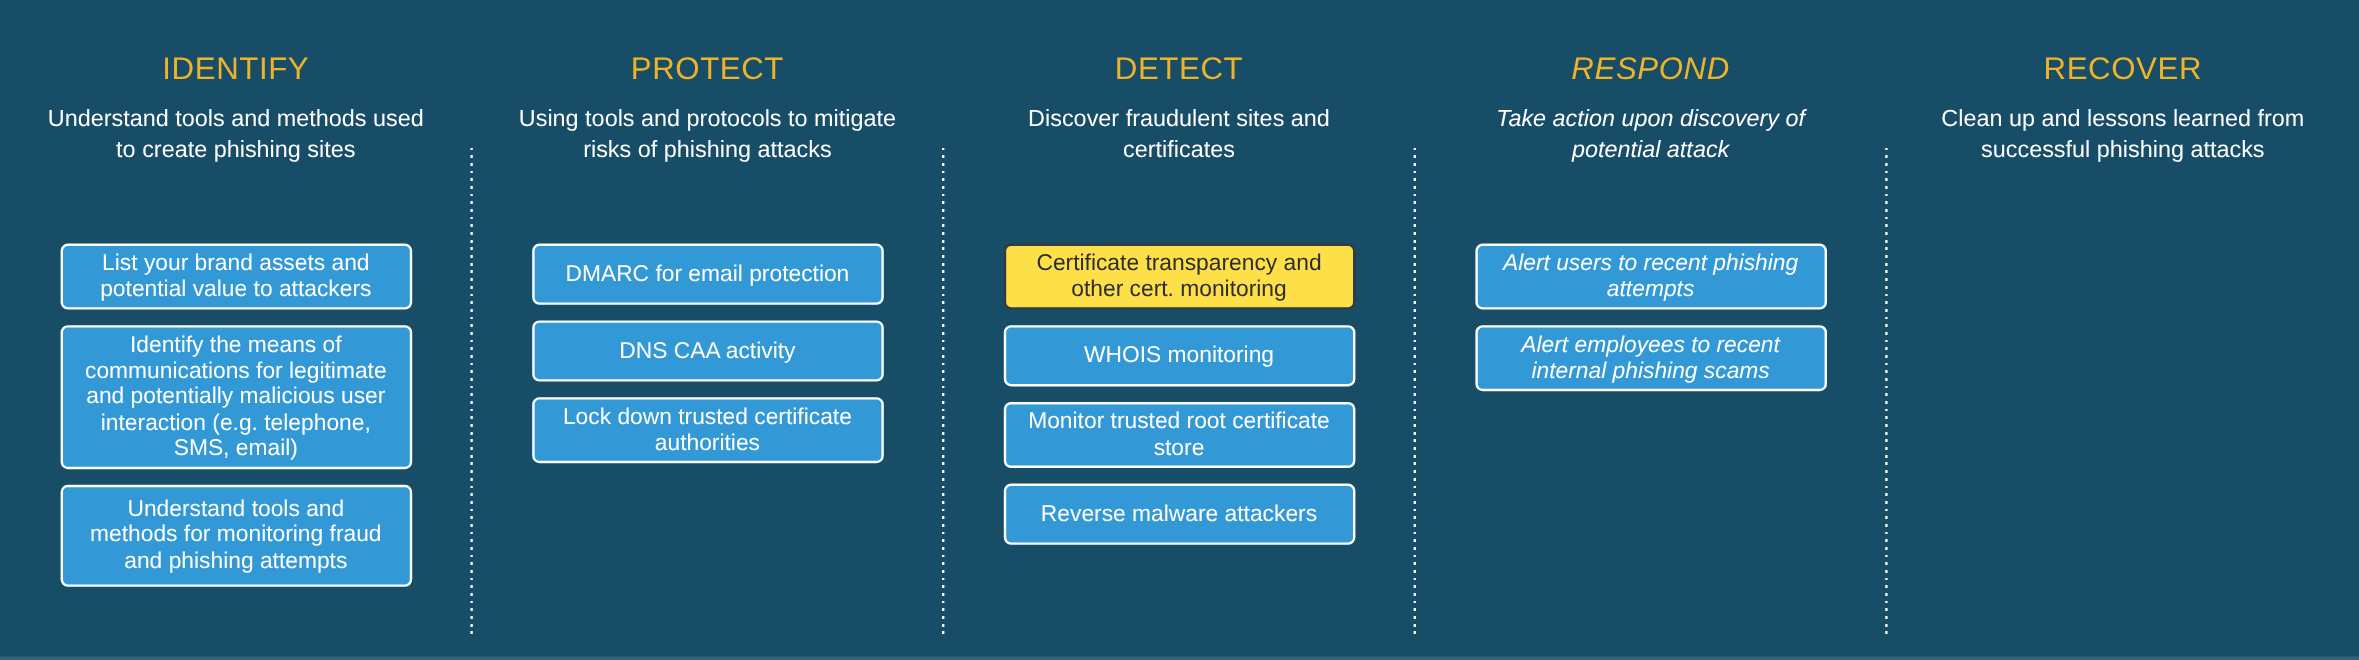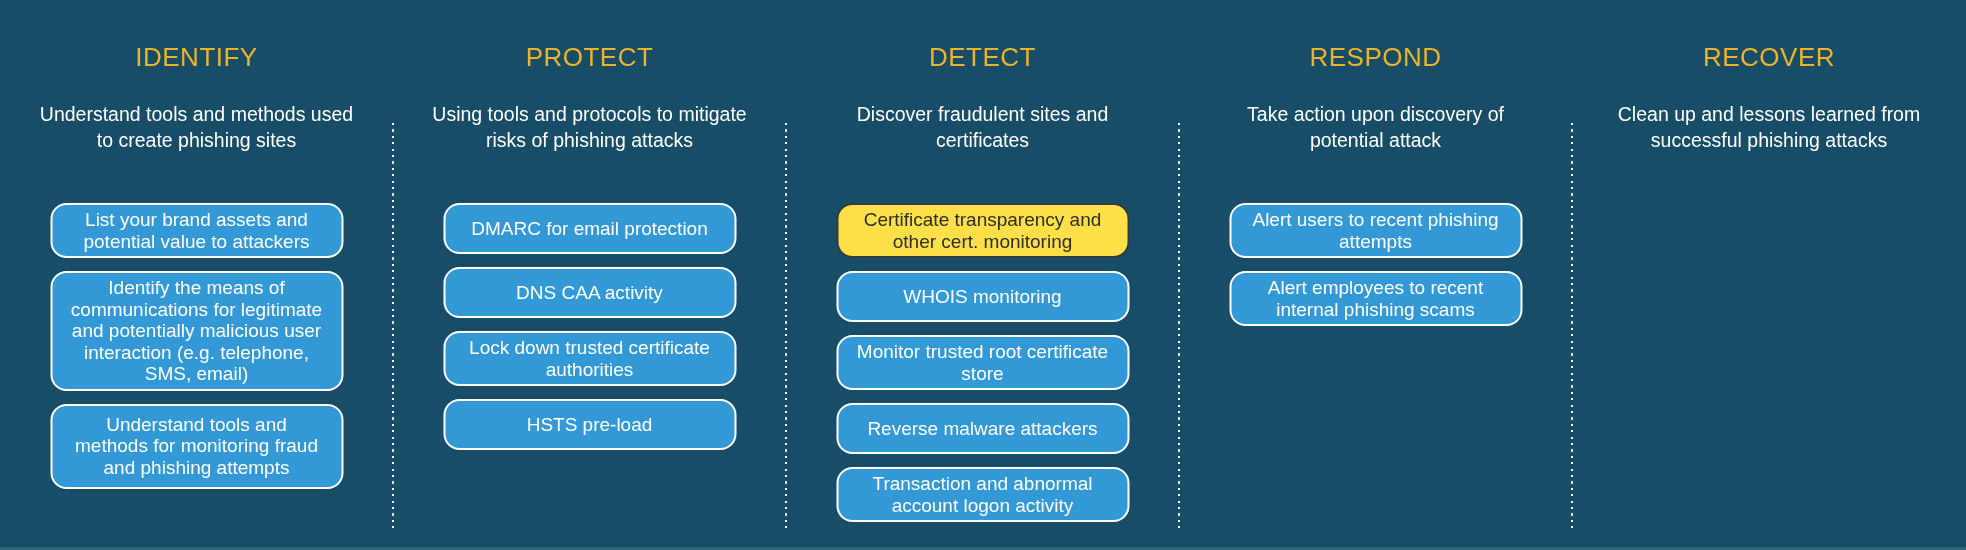--- a/index.html
+++ b/index.html
@@ -17,38 +17,38 @@
   }
   .column {
     position: absolute;
     top: 0;
     height: 550px;
     width: 393px;
   }
   .col-0 { left: 0; }
   .col-1 { left: 393px; }
   .col-2 { left: 786px; }
-  .col-3 { left: 1179px; }
+  .col-3 { left: 1179px; font-style: italic; }
   .col-4 { left: 1572px; width: 394px; }
 
   .col-title {
     position: absolute;
     top: 42px;
     left: 0;
     width: 100%;
     text-align: center;
     color: #EFB32A;
     font-size: 26px;
     line-height: 30px;
     letter-spacing: 0.5px;
     font-weight: 400;
   }
   .col-subtitle {
     position: absolute;
-    top: 101px;
+    top: 86px;
     left: 50%;
     transform: translateX(-50%);
     width: 360px;
     text-align: center;
     color: #FFFFFF;
     font-size: 19.5px;
     line-height: 26px;
     font-weight: 400;
     white-space: pre-line;
   }
@@ -60,21 +60,21 @@
     width: 293px;
     display: flex;
     flex-direction: column;
     gap: 13px;
     align-items: stretch;
   }
   .fw-box {
     box-sizing: border-box;
     min-height: 51px;
     border: 2.5px solid #FFFFFF;
-    border-radius: 16px;
+    border-radius: 6px;
     background: #3399D6;
     color: #FFFFFF;
     display: flex;
     align-items: center;
     justify-content: center;
     text-align: center;
     padding: 4px 10px;
     font-size: 19px;
     line-height: 21.5px;
     white-space: pre-line;
@@ -136,37 +136,34 @@
 
   <div class="column col-1">
     <div class="col-title">PROTECT</div>
     <div class="col-subtitle">Using tools and protocols to mitigate
 risks of phishing attacks</div>
     <div class="boxes">
       <div class="fw-box">DMARC for email protection</div>
       <div class="fw-box">DNS CAA activity</div>
       <div class="fw-box">Lock down trusted certificate
 authorities</div>
-      <div class="fw-box">HSTS pre-load</div>
     </div>
   </div>
 
   <div class="column col-2">
     <div class="col-title">DETECT</div>
     <div class="col-subtitle">Discover fraudulent sites and
 certificates</div>
     <div class="boxes">
       <div class="fw-box highlight">Certificate transparency and
 other cert. monitoring</div>
       <div class="fw-box">WHOIS monitoring</div>
       <div class="fw-box">Monitor trusted root certificate
 store</div>
       <div class="fw-box">Reverse malware attackers</div>
-      <div class="fw-box">Transaction and abnormal
-account logon activity</div>
     </div>
   </div>
 
   <div class="column col-3">
     <div class="col-title">RESPOND</div>
     <div class="col-subtitle">Take action upon discovery of
 potential attack</div>
     <div class="boxes">
       <div class="fw-box">Alert users to recent phishing
 attempts</div>

